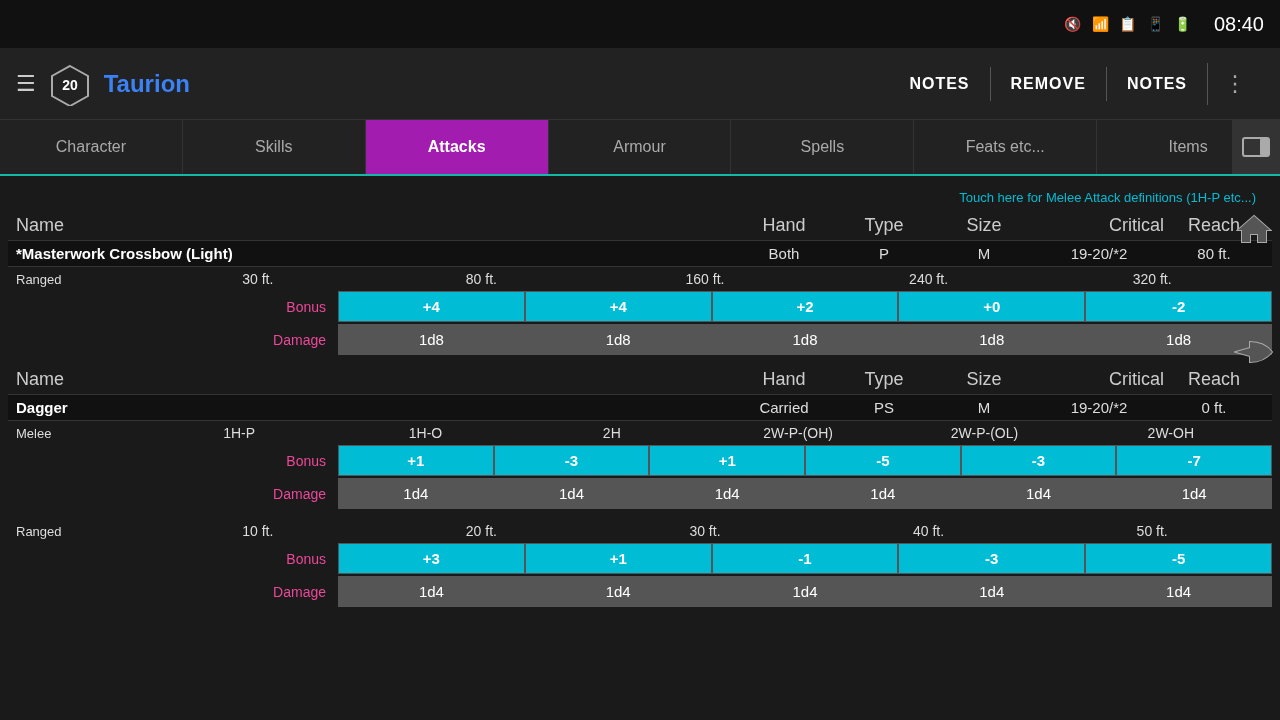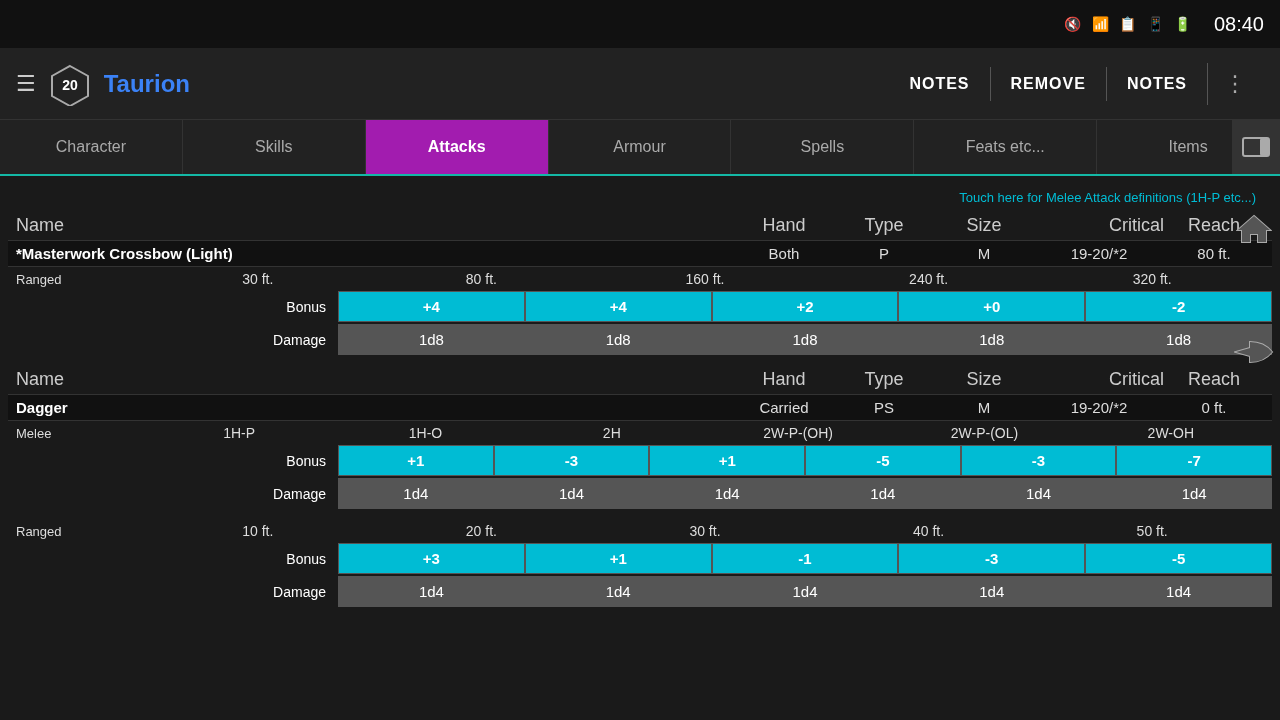--- a/index.html
+++ b/index.html
@@ -142,21 +142,21 @@
     .stat-row {
       display: flex;
       align-items: center;
       margin-bottom: 2px;
     }
     .stat-row-label {
       width: 330px;
       text-align: right;
       padding-right: 12px;
       font-size: 14px;
-      color: #ffffff;
+      color: #ec4899;
     }
     .stat-cells {
       display: flex;
       flex: 1;
     }
     .stat-cell {
       flex: 1;
       text-align: center;
       padding: 6px 2px;
       border: 1px solid #555;

